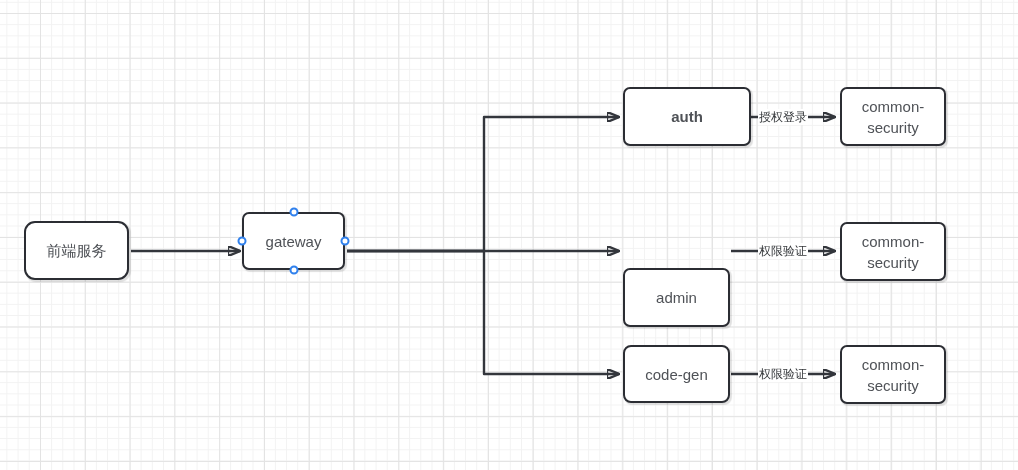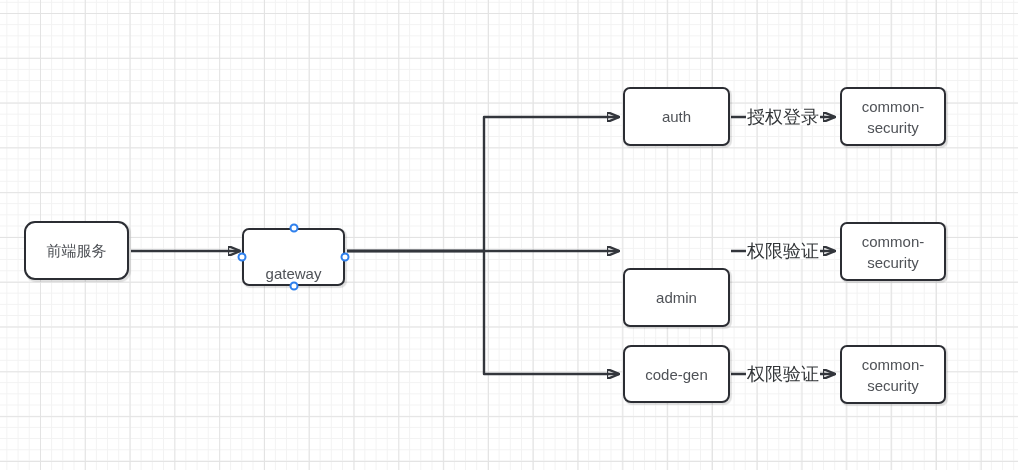--- a/index.html
+++ b/index.html
@@ -52,21 +52,21 @@
   .node .node-label {
     display: block;
     width: 100%;
     padding: 0 2px;
   }
   .edge-label {
     position: absolute;
     transform: translate(-50%, -50%);
     background: #ffffff;
     color: #333639;
-    font-size: 18px;
+    font-size: 12px;
     line-height: 16px;
     padding: 0 1px;
     white-space: nowrap;
   }
   .cp {
     position: absolute;
     width: 9px;
     height: 9px;
     box-sizing: border-box;
     border: 2px solid #2f80ed;
@@ -95,29 +95,29 @@
     <path d="M347 251 H484 V374 H619" marker-end="url(#arrow)"></path>
     <path d="M731 117 H835 H835" marker-end="url(#arrow)"></path>
     <path d="M731 251 H835" marker-end="url(#arrow)"></path>
     <path d="M731 374 H835" marker-end="url(#arrow)"></path>
   </svg>
 
   <div class="node" style="left:24px; top:221px; width:105px; height:59px;border-radius:11px;">
     <span class="node-label">前端服务</span>
   </div>
 
-  <div class="node" style="left:242px; top:228px; width:103px; height:58px;align-items:flex-end;">
+  <div class="node" style="left:242px; top:212px; width:103px; height:58px;">
     <span class="node-label">gateway</span>
     <span class="cp cp-top"></span>
     <span class="cp cp-bottom"></span>
     <span class="cp cp-left"></span>
     <span class="cp cp-right"></span>
   </div>
 
-  <div class="node" style="left:623px; top:87px; width:107px; height:59px;">
+  <div class="node" style="left:623px; top:87px; width:128px; height:59px;font-weight:bold;">
     <span class="node-label">auth</span>
   </div>
 
   <div class="node" style="left:623px; top:222px; width:107px; height:59px;margin-top:46px;">
     <span class="node-label">admin</span>
   </div>
 
   <div class="node" style="left:623px; top:345px; width:107px; height:58px;border-radius:8px;">
     <span class="node-label">code-gen</span>
   </div>

